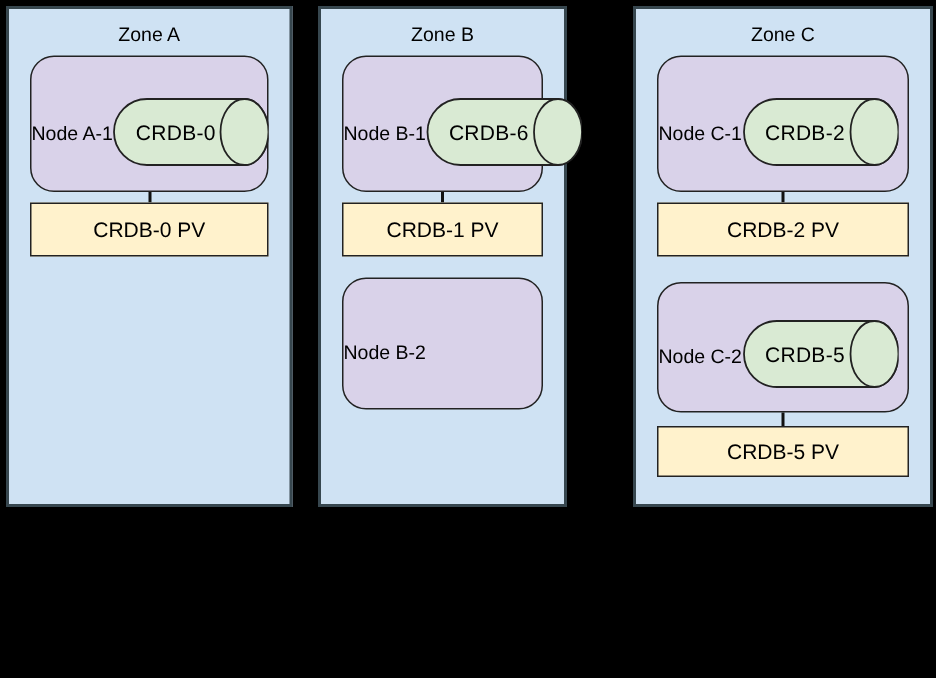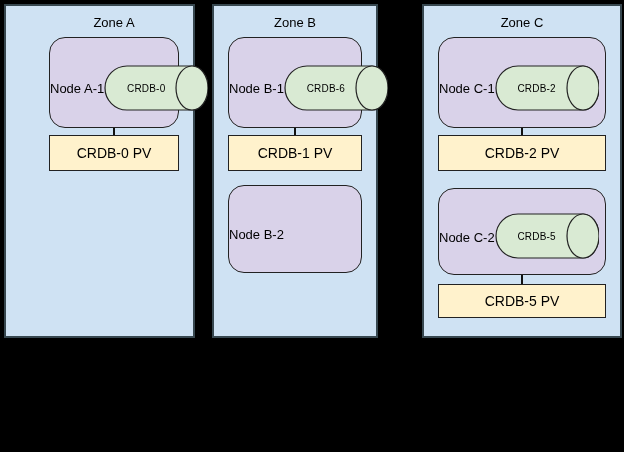--- a/index.html
+++ b/index.html
@@ -16,21 +16,21 @@
   .zone {
     position: absolute;
     top: 4px;
     height: 334px;
     background: #cfe2f3;
     border: 2px solid #37474f;
     display: flex;
     flex-direction: column;
     align-items: center;
   }
-  .zone-a { left: 4px;   width: 191px; padding-left: 29px; }
+  .zone-a { left: 4px;   width: 191px; }
   .zone-b { left: 212px; width: 166px; }
   .zone-c { left: 422px; width: 200px; }
   .zone-title {
     margin-top: 9px;
     height: 16px;
     line-height: 16px;
     font-size: 13px;
     text-align: center;
     flex: 0 0 auto;
   }
@@ -70,21 +70,21 @@
     stroke: #222222;
     stroke-width: 1.2;
   }
   .cyl-label {
     position: absolute;
     left: 0;
     top: 50%;
     width: 84px;
     transform: translateY(-50%);
     text-align: center;
-    font-size: 10px;
+    font-size: 14px;
     letter-spacing: 0.2px;
   }
   .stub {
     width: 2px;
     flex: 1 0 auto;
     background: #111111;
   }
   .connector {
     width: 2px;
     height: 7px;

